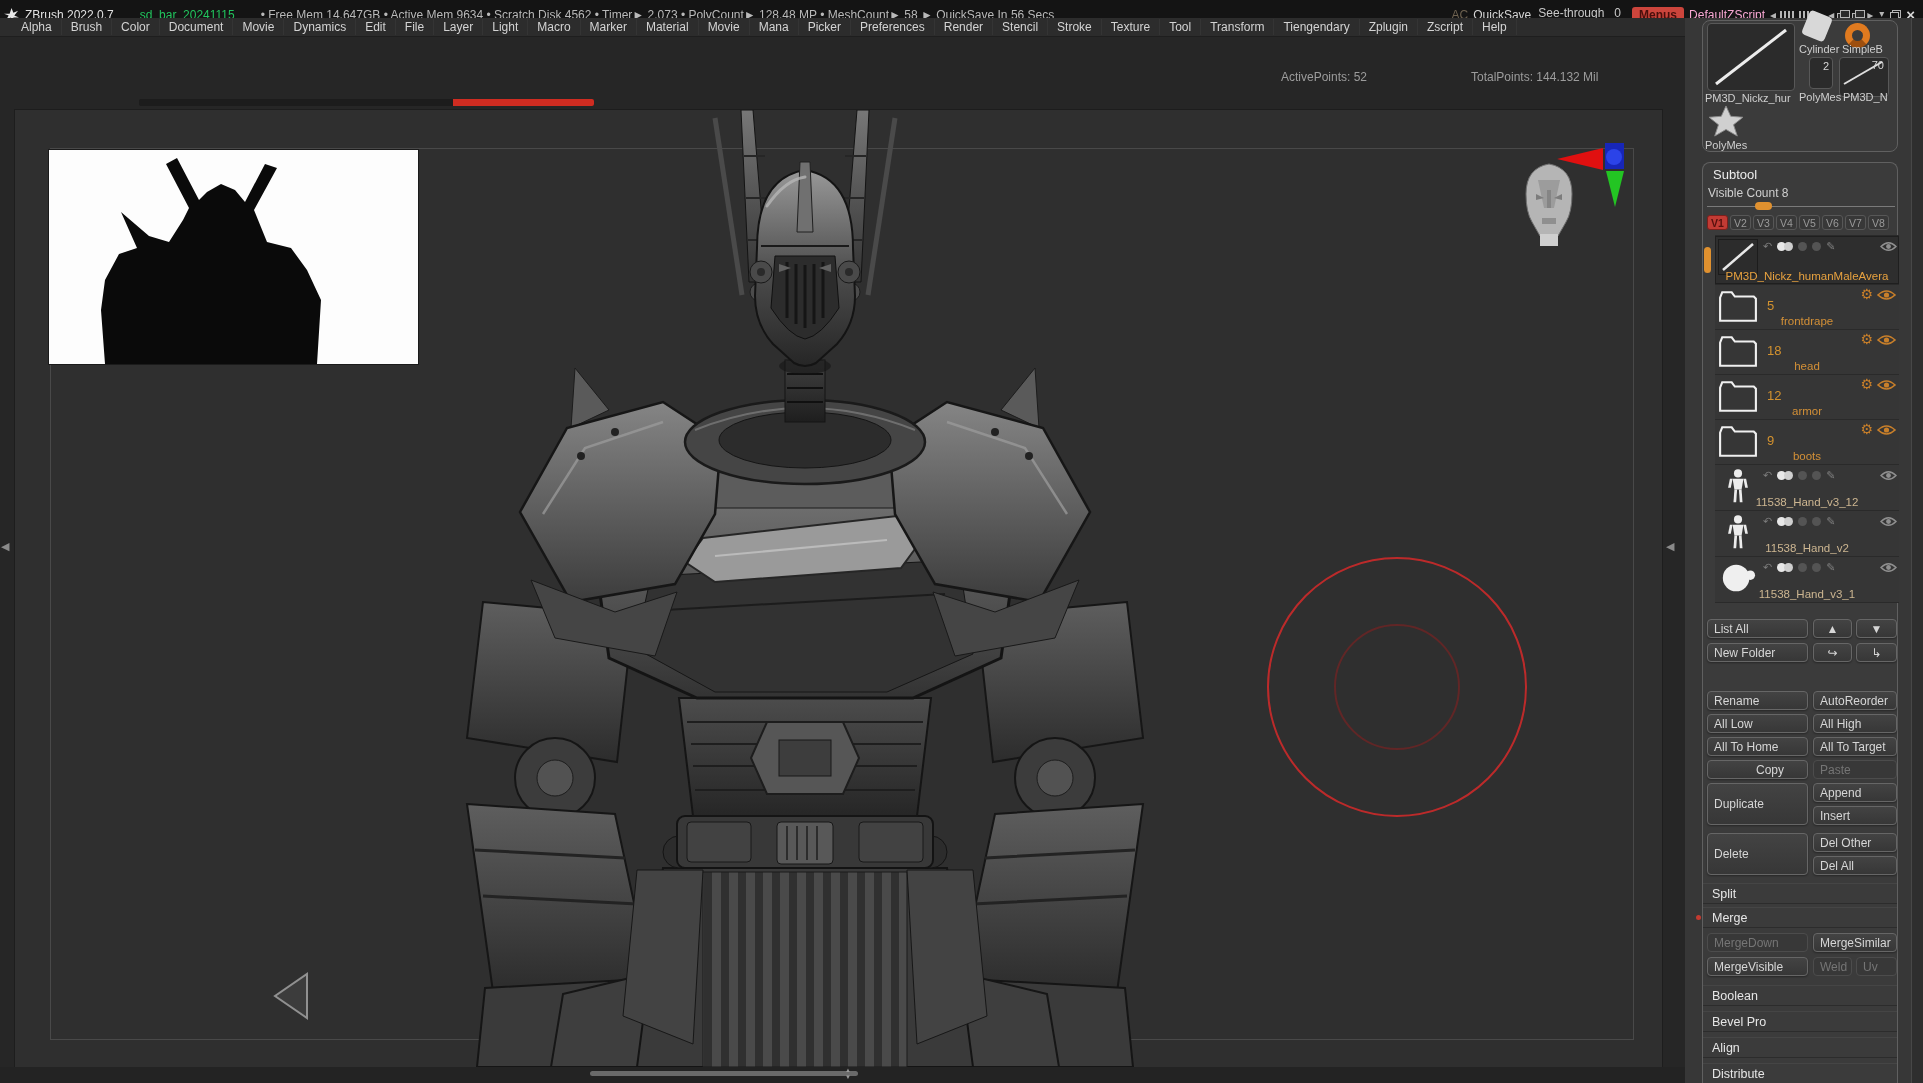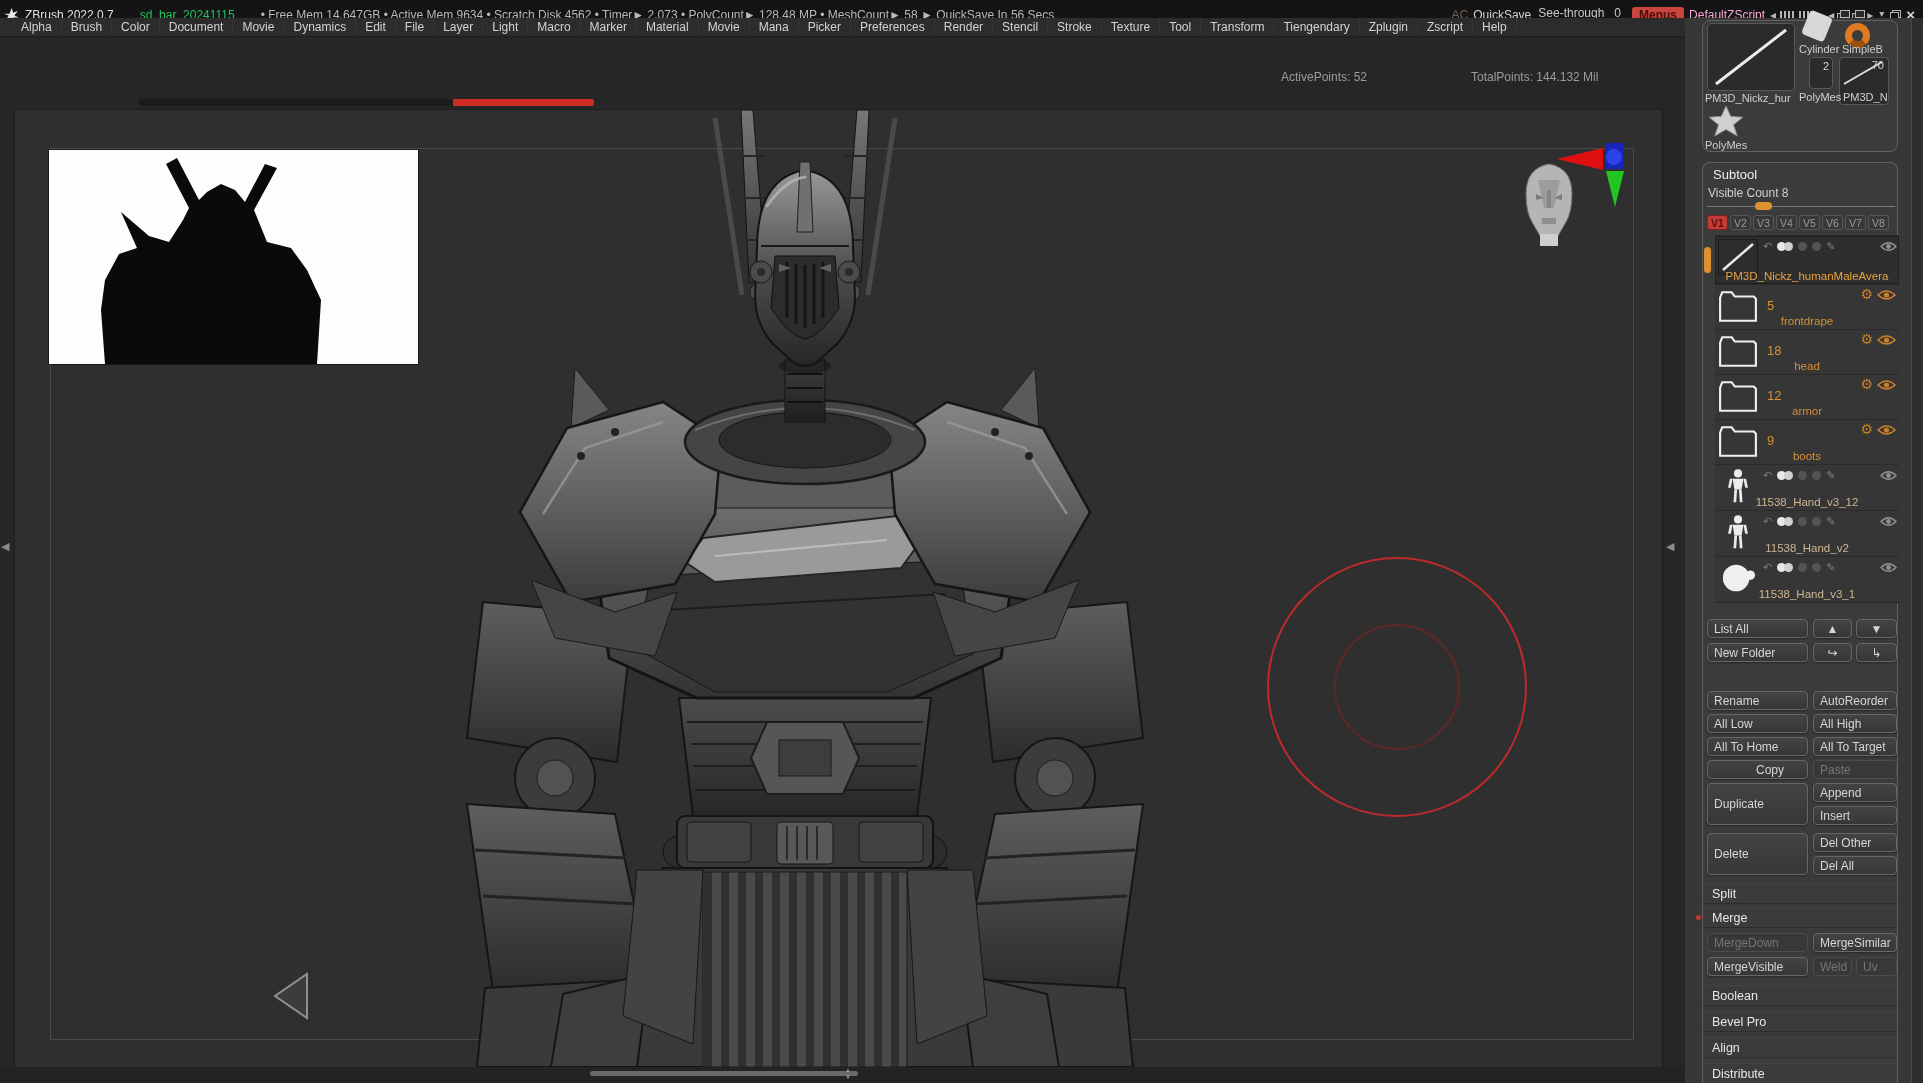--- a/index.html
+++ b/index.html
@@ -373,21 +373,21 @@
           </svg>
       </div>
       <span class="qp-label" style="left:2px;top:71px;width:92px;">PM3D_Nickz_hur</span>
       <i class="cyl" style="left:102px;top:-8px;"></i>
       <span class="qp-label" style="left:96px;top:22px;width:44px;">Cylinder</span>
       <i class="torus" style="left:142px;top:2px;"></i>
       <span class="qp-label" style="left:139px;top:22px;width:50px;">SimpleB</span>
       <div class="thumb" style="left:106px;top:36px;width:24px;height:32px;">
         <span class="qp-num" style="right:3px;top:2px;">2</span>
       </div>
-      <div class="thumb" style="left:136px;top:36px;width:50px;height:48px;">
+      <div class="thumb" style="left:136px;top:36px;width:50px;height:40px;">
         <svg width="48" height="30">
             <line x1="4" y1="26" x2="42" y2="4" stroke="#dedede" stroke-width="2"></line>
           </svg>
         <span class="qp-num" style="right:4px;top:1px;">70</span>
       </div>
       <span class="qp-label" style="left:96px;top:70px;width:42px;">PolyMes</span>
       <span class="qp-label" style="left:140px;top:70px;width:46px;">PM3D_N</span>
       <svg style="position:absolute;left:4px;top:84px;" width="38" height="32" viewBox="0 0 38 34">
         <polygon points="19,1 24,12 37,13 27,21 31,33 19,26 7,33 11,21 1,13 14,12" fill="#d0d0d0" stroke="#8a8a8a"></polygon>
       </svg>

